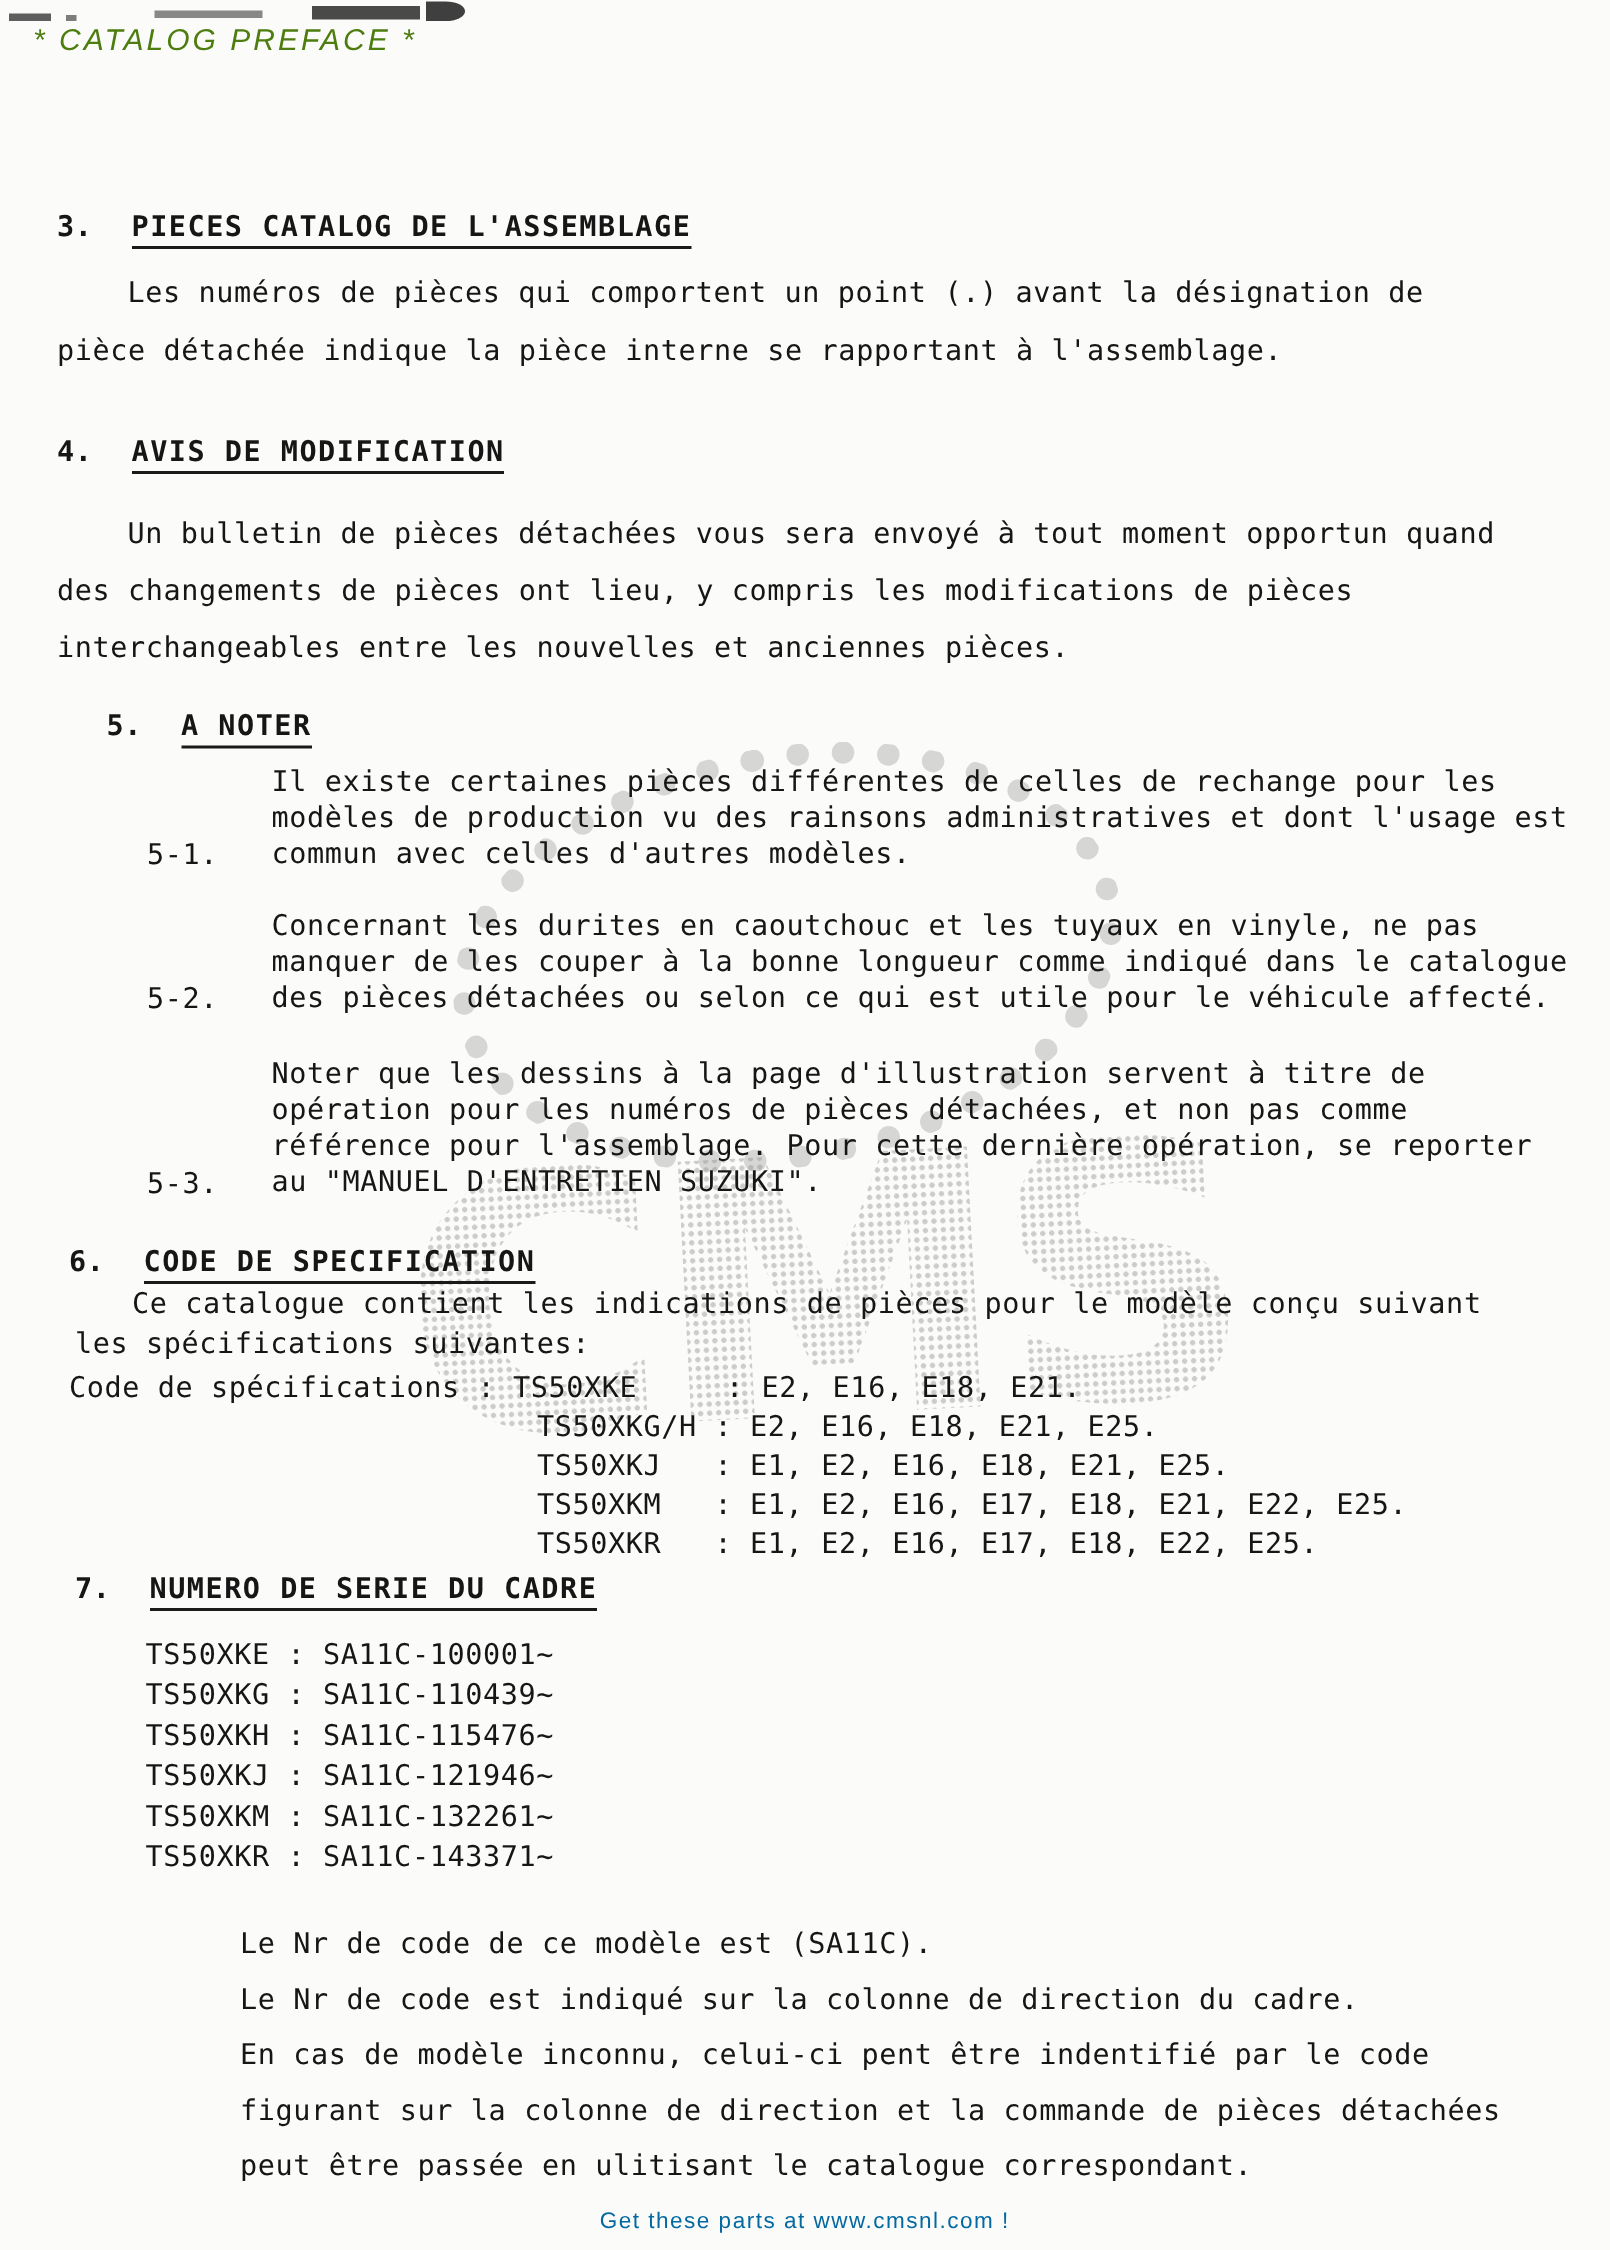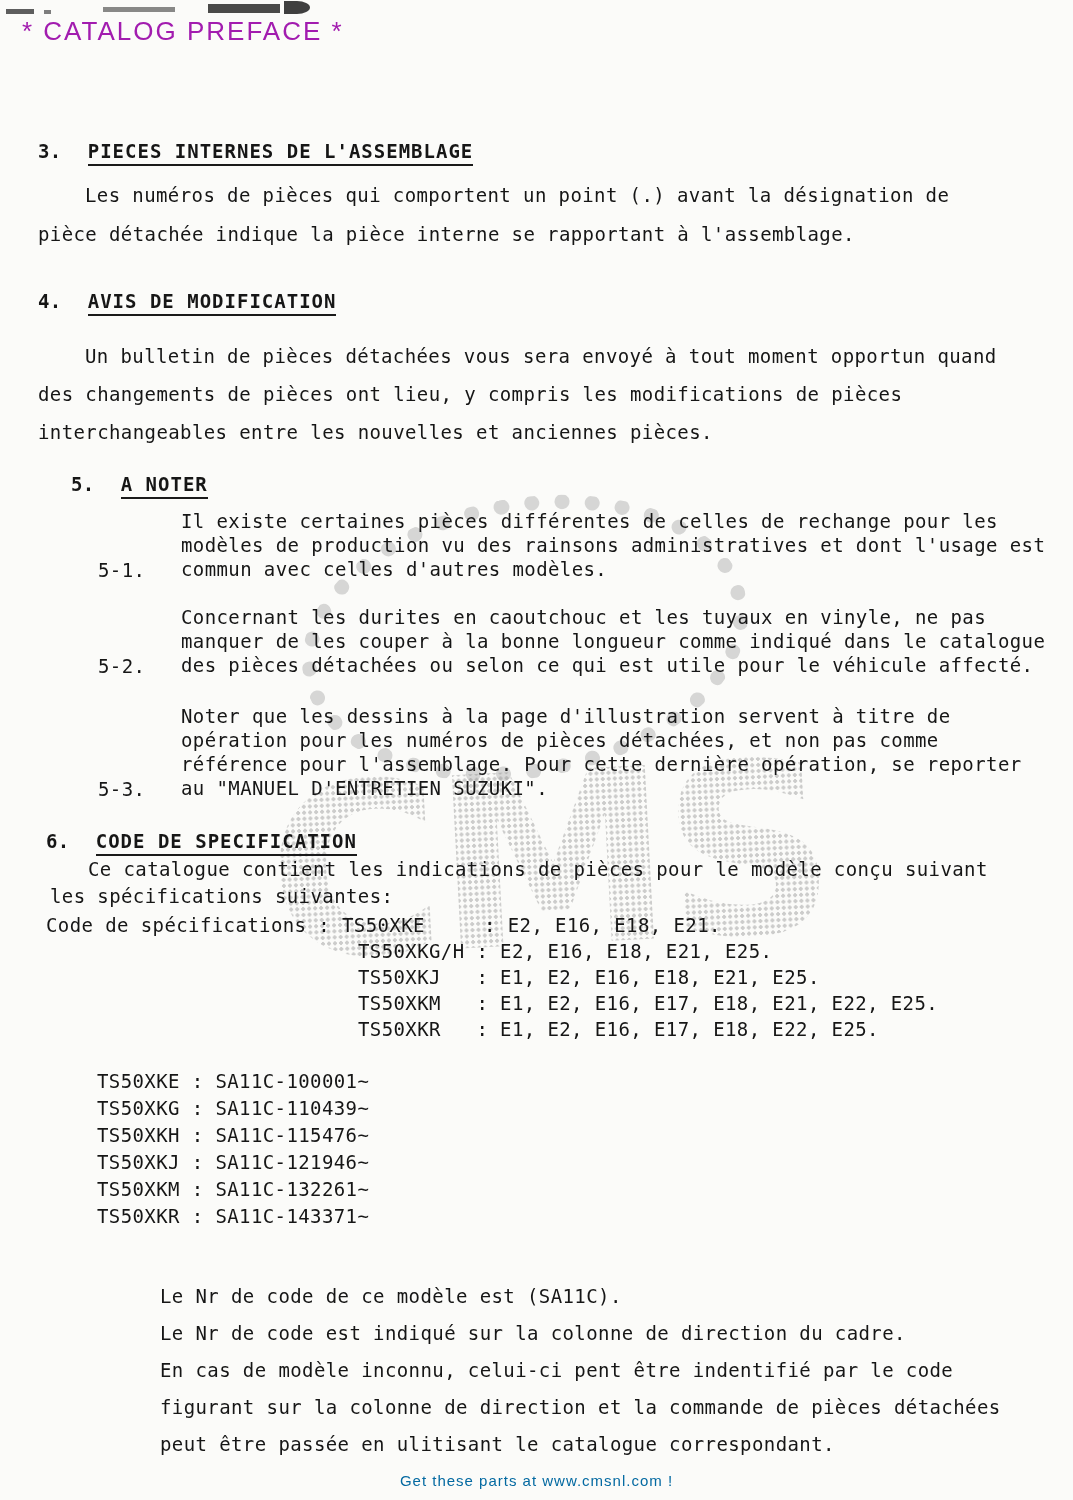--- a/index.html
+++ b/index.html
@@ -33,21 +33,21 @@
     -webkit-background-clip:text;background-clip:text;
     opacity:.42;transform:rotate(-3deg);
   }
 
   .content{position:relative;z-index:1;}
 
   
   .page-title{
     position:absolute;left:22px;top:16px;
     font-family:"Liberation Sans","DejaVu Sans",sans-serif;
-    font-size:26px;color:#a21caf;letter-spacing:2px;
+    font-size:20px;color:#4d7c0f;letter-spacing:2px;font-style:italic;
   }
 
   
   .sec{position:absolute;font-size:19px;letter-spacing:.4px;}
   .h-row{white-space:nowrap;}
   .sec-num{margin-right:26px;font-weight:bold;}
   .underlined{font-weight:bold;border-bottom:2px solid #1a1a1a;padding-bottom:2px;letter-spacing:1px;}
   .para{margin-top:14px;line-height:39px;}
   .indent1{padding-left:47px;}
   .note-item{display:flex;align-items:flex-end;}
@@ -86,21 +86,21 @@
 
 <div class="wm-ring"></div>
 <div class="wm-cms">CMS</div>
 
 <div class="content">
 
   <div class="page-title">* CATALOG PREFACE *</div>
 
   <div class="sec" id="sec3">
     <div class="h-row">
-      <span class="sec-num">3.</span><span class="underlined">PIECES INTERNES DE L'ASSEMBLAGE</span>
+      <span class="sec-num">3.</span><span class="underlined">PIECES CATALOG DE L'ASSEMBLAGE</span>
     </div>
     <div class="para">
       <div class="indent1">Les numéros de pièces qui comportent un point (.) avant la désignation de</div>
       <div>pièce détachée indique la pièce interne se rapportant à l'assemblage.</div>
     </div>
   </div>
 
   <div class="sec" id="sec4">
     <div class="h-row">
       <span class="sec-num">4.</span><span class="underlined">AVIS DE MODIFICATION</span>
@@ -155,20 +155,23 @@
     <div class="spec-block">
       <div class="pre">Code de spécifications : TS50XKE     : E2, E16, E18, E21.</div>
       <div class="pre spec-cont">TS50XKG/H : E2, E16, E18, E21, E25.</div>
       <div class="pre spec-cont">TS50XKJ   : E1, E2, E16, E18, E21, E25.</div>
       <div class="pre spec-cont">TS50XKM   : E1, E2, E16, E17, E18, E21, E22, E25.</div>
       <div class="pre spec-cont">TS50XKR   : E1, E2, E16, E17, E18, E22, E25.</div>
     </div>
   </div>
 
   <div class="sec" id="sec7">
+    <div class="h-row">
+      <span class="sec-num">7.</span><span class="underlined">NUMERO DE SERIE DU CADRE</span>
+    </div>
     <div class="serial-list">
       <div class="pre">TS50XKE : SA11C-100001~</div>
       <div class="pre">TS50XKG : SA11C-110439~</div>
       <div class="pre">TS50XKH : SA11C-115476~</div>
       <div class="pre">TS50XKJ : SA11C-121946~</div>
       <div class="pre">TS50XKM : SA11C-132261~</div>
       <div class="pre">TS50XKR : SA11C-143371~</div>
     </div>
   </div>
 

